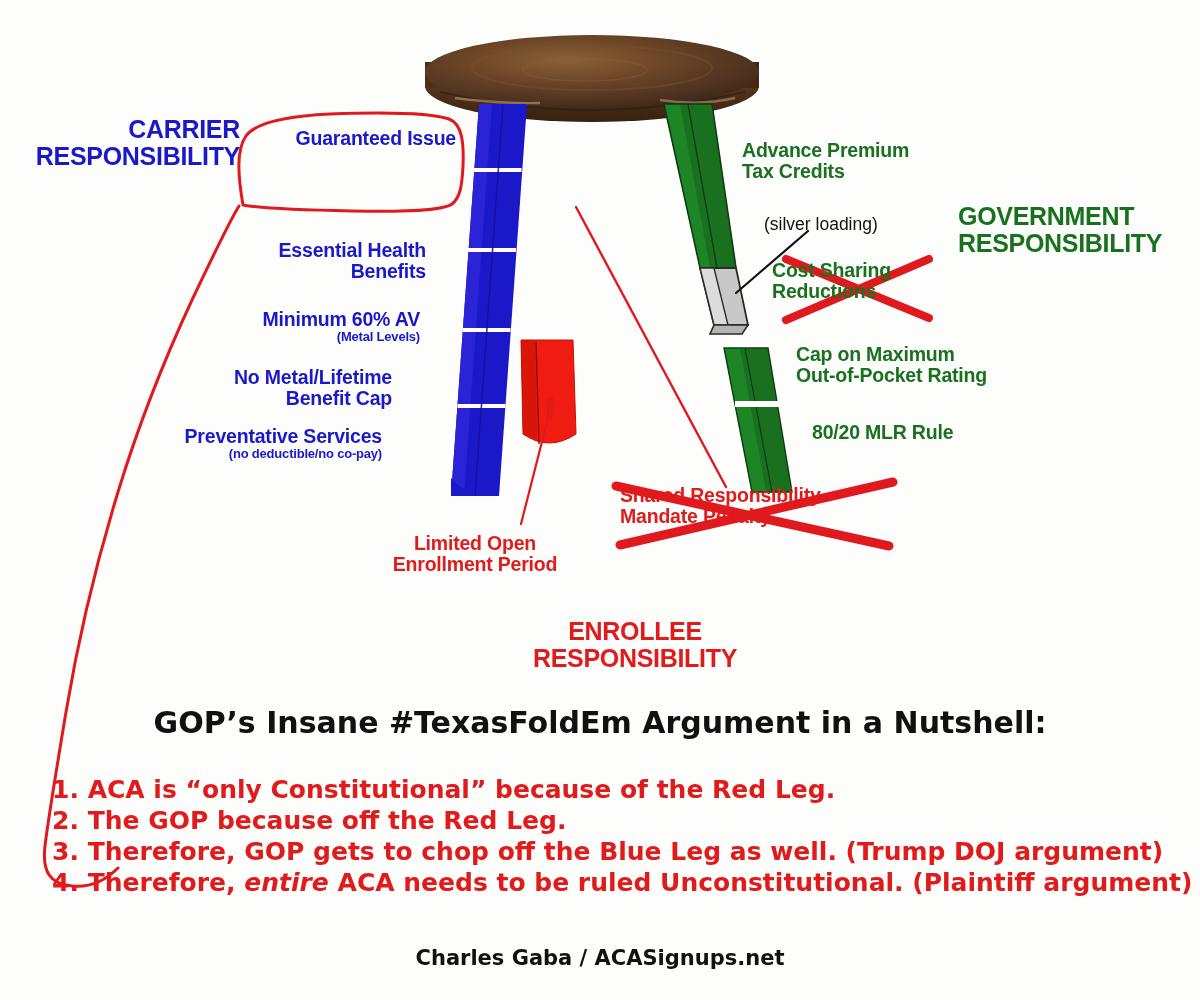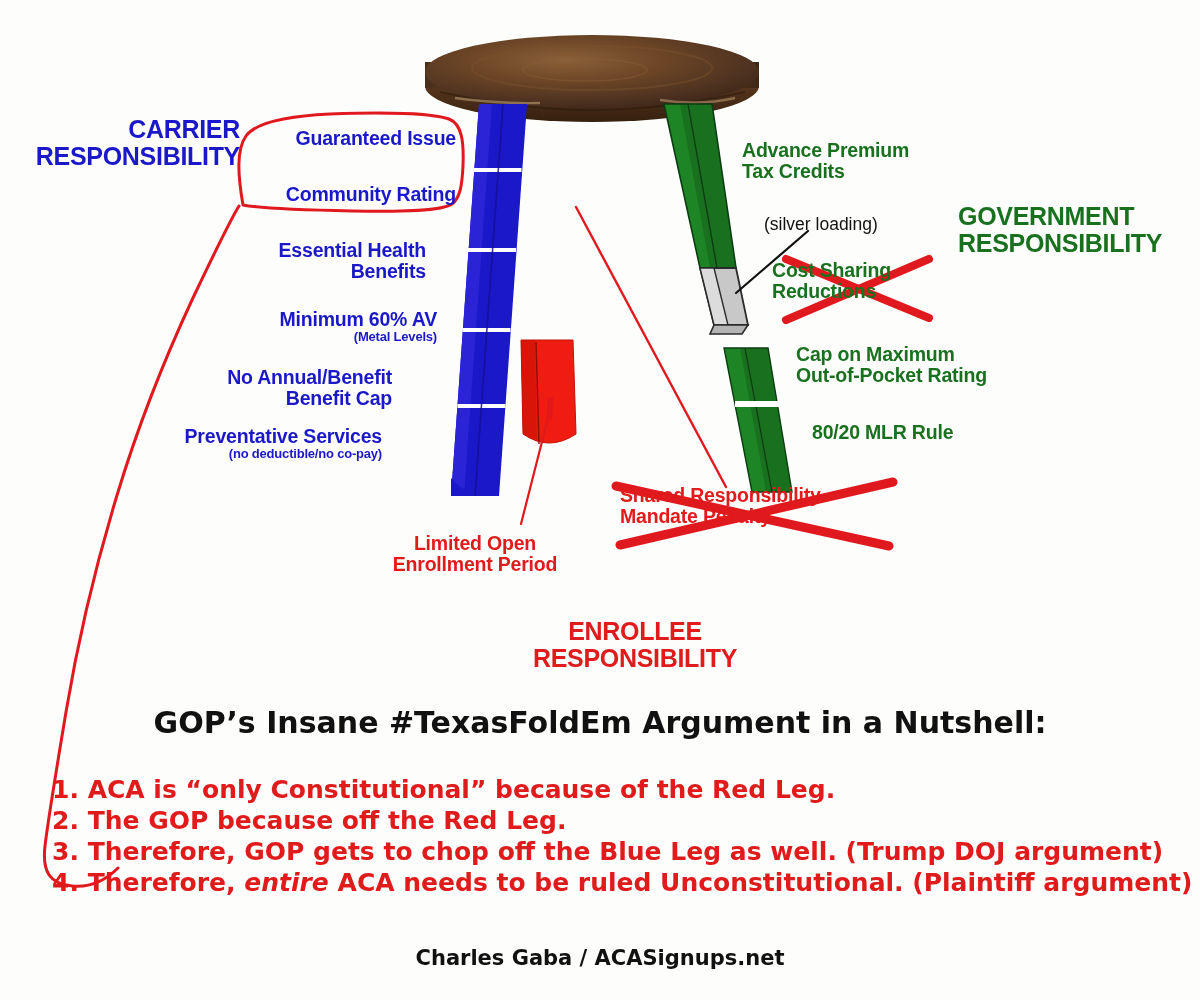--- a/index.html
+++ b/index.html
@@ -159,33 +159,30 @@
   </svg>
 
   <div class="abs ta-r black" style="left:12px;top:116px;width:228px;">
     <div class="hdr blue">CARRIER</div>
     <div class="hdr blue">RESPONSIBILITY</div>
   </div>
 
   <div class="abs ta-r" style="left:208px;top:128px;width:248px;">
     <div class="item blue">Guaranteed Issue</div>
   </div>
-  <div class="abs ta-r" style="left:200px;top:184px;width:256px;">
-    <div class="item blue">Community Rating</div>
-  </div>
   <div class="abs ta-r" style="left:182px;top:240px;width:244px;">
     <div class="item blue">Essential Health</div>
     <div class="item blue">Benefits</div>
   </div>
-  <div class="abs ta-r" style="left:193px;top:309px;width:244px;">
+  <div class="abs ta-r" style="left:176px;top:309px;width:244px;">
     <div class="item blue">Minimum 60% AV</div>
     <div class="sub blue">(Metal Levels)</div>
   </div>
   <div class="abs ta-r" style="left:150px;top:367px;width:242px;">
-    <div class="item blue">No Annual/Benefit</div>
+    <div class="item blue">No Metal/Lifetime</div>
     <div class="item blue">Benefit Cap</div>
   </div>
   <div class="abs ta-r" style="left:130px;top:426px;width:252px;">
     <div class="item blue">Preventative Services</div>
     <div class="sub blue">(no deductible/no co-pay)</div>
   </div>
 
   <div class="abs ta-l black" style="left:958px;top:203px;width:244px;">
     <div class="hdr green">GOVERNMENT</div>
     <div class="hdr green">RESPONSIBILITY</div>

